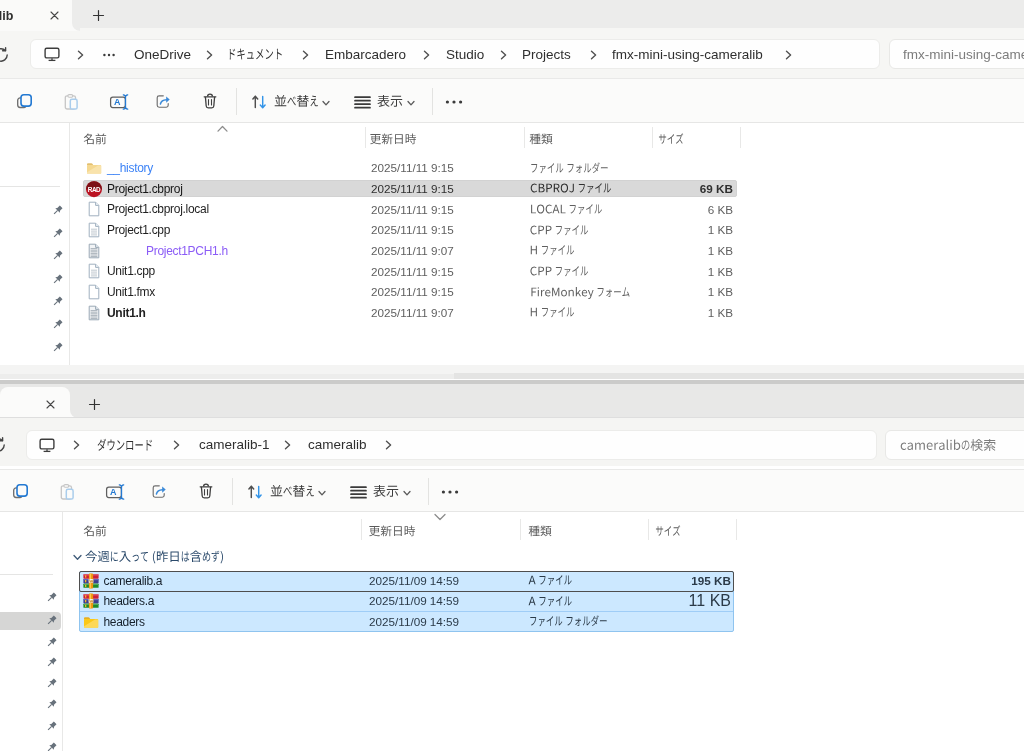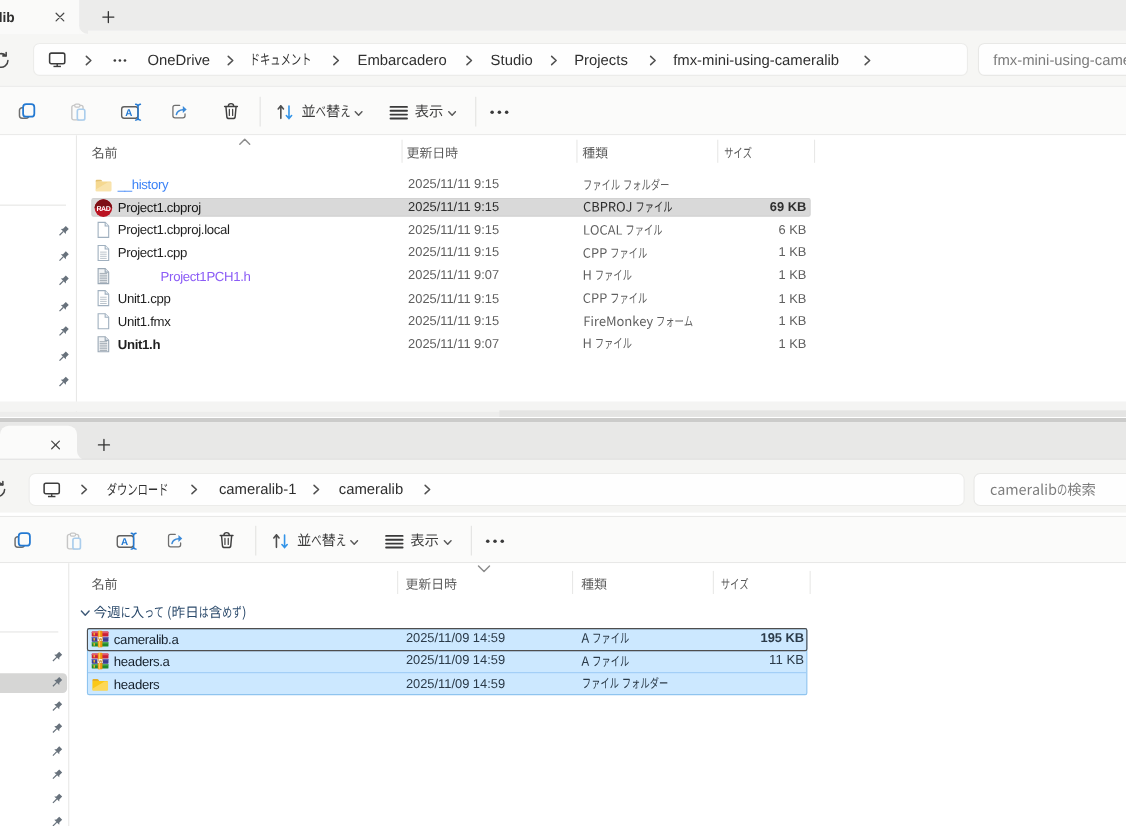--- a/index.html
+++ b/index.html
@@ -513,21 +513,21 @@
     <rect x="5.9" y="0.5" width="4.2" height="15" rx="0.8" fill="#ef930d"></rect>
     <rect x="6.7" y="0.5" width="1.4" height="15" fill="#fdc64d"></rect>
     <rect x="5.6" y="6.1" width="4.8" height="3.6" rx="0.5" fill="#f6f2ea"></rect>
     <path d="M6.4 6.4 l1.1 2.9 l0.8 -1.9 l0.8 1.9 l1.1 -2.9" fill="none" stroke="#c87a10" stroke-width="0.7"></path>
   </svg>
 <div class="t" style="left:103.5px;top:594.1px;font-size:12px;line-height:14px;color:#16202b;font-weight:400;letter-spacing:-0.3px;">headers.a</div>
 <div class="t" style="left:369px;top:594.2px;font-size:11.7px;line-height:13.7px;color:#2b3a48;font-weight:400;">2025/11/09 14:59</div>
 <svg class="a" style="left:528.0px;top:592.6px" width="47" height="16" viewBox="0 -12.6 47 16.4">
     <path d="M0.0 0.0 3.0 -8.8H4.3L7.2 0.0H6.1L4.5 -4.9Q4.3 -5.7 4.1 -6.4Q3.9 -7.1 3.7 -7.9H3.6Q3.4 -7.1 3.2 -6.4Q3.0 -5.7 2.7 -4.9L1.2 0.0ZM1.6 -2.7V-3.6H5.7V-2.7Z M17.4 -8.0Q17.4 -7.9 17.4 -7.7Q17.3 -7.6 17.3 -7.4Q17.2 -6.9 17.1 -6.3Q17.0 -5.8 16.8 -5.2Q16.7 -4.5 16.5 -4.0Q16.3 -3.4 16.0 -3.0Q15.6 -2.3 15.1 -1.7Q14.6 -1.0 14.0 -0.6Q13.4 -0.1 12.6 0.3L12.0 -0.6Q12.9 -0.9 13.5 -1.4Q14.1 -1.8 14.6 -2.3Q15.0 -2.9 15.4 -3.5Q15.7 -4.1 15.9 -4.8Q16.2 -5.5 16.3 -6.2Q16.5 -6.9 16.5 -7.4Q16.4 -7.4 16.1 -7.4Q15.7 -7.4 15.3 -7.4Q14.8 -7.4 14.3 -7.4Q13.8 -7.4 13.4 -7.4Q12.9 -7.4 12.6 -7.4Q12.2 -7.4 12.1 -7.4Q11.8 -7.4 11.6 -7.4Q11.4 -7.4 11.2 -7.4V-8.5Q11.4 -8.4 11.5 -8.4Q11.6 -8.4 11.8 -8.4Q12.0 -8.4 12.1 -8.4Q12.2 -8.4 12.5 -8.4Q12.7 -8.4 13.1 -8.4Q13.5 -8.4 13.9 -8.4Q14.3 -8.4 14.7 -8.4Q15.1 -8.4 15.5 -8.4Q15.9 -8.4 16.1 -8.4Q16.4 -8.4 16.4 -8.4Q16.5 -8.4 16.7 -8.4Q16.8 -8.4 16.9 -8.4Z M26.1 -6.1Q26.1 -6.0 26.0 -5.9Q26.0 -5.8 25.9 -5.7Q25.8 -5.5 25.7 -5.2Q25.5 -4.8 25.2 -4.4Q25.0 -4.0 24.7 -3.6Q24.5 -3.2 24.2 -2.9L23.6 -3.5Q23.9 -3.7 24.2 -4.1Q24.5 -4.5 24.7 -4.9Q25.0 -5.3 25.1 -5.6Q25.0 -5.6 24.7 -5.6Q24.3 -5.6 23.9 -5.6Q23.5 -5.6 23.0 -5.6Q22.5 -5.6 22.1 -5.6Q21.6 -5.6 21.3 -5.6Q21.1 -5.6 21.0 -5.6Q20.8 -5.6 20.6 -5.6Q20.4 -5.6 20.2 -5.6V-6.6Q20.3 -6.6 20.6 -6.5Q20.8 -6.5 21.0 -6.5Q21.1 -6.5 21.4 -6.5Q21.7 -6.5 22.1 -6.5Q22.6 -6.5 23.1 -6.5Q23.6 -6.5 24.0 -6.5Q24.5 -6.5 24.8 -6.5Q25.1 -6.5 25.2 -6.5Q25.3 -6.5 25.4 -6.5Q25.5 -6.5 25.6 -6.5Q25.7 -6.6 25.7 -6.6ZM23.2 -4.8Q23.2 -4.1 23.2 -3.4Q23.1 -2.7 23.0 -2.1Q22.9 -1.5 22.7 -1.0Q22.5 -0.4 22.1 0.1Q21.7 0.5 21.2 0.9L20.6 0.3Q20.7 0.2 20.9 0.1Q21.0 0.0 21.2 -0.1Q21.7 -0.7 22.0 -1.3Q22.3 -1.9 22.4 -2.6Q22.5 -3.3 22.5 -4.1Q22.5 -4.3 22.5 -4.5Q22.5 -4.7 22.4 -4.8Z M28.0 -4.3Q29.1 -4.8 30.1 -5.4Q31.1 -6.0 31.8 -6.6Q32.2 -7.0 32.7 -7.4Q33.1 -7.9 33.5 -8.4Q33.9 -8.9 34.1 -9.4L34.7 -8.6Q34.4 -8.1 33.9 -7.6Q33.5 -7.1 33.0 -6.6Q32.6 -6.1 32.1 -5.7Q31.6 -5.3 31.0 -4.9Q30.4 -4.5 29.7 -4.1Q29.0 -3.7 28.4 -3.4ZM31.6 -6.1 32.4 -6.4V-0.9Q32.4 -0.7 32.4 -0.4Q32.4 -0.2 32.4 0.0Q32.4 0.3 32.4 0.4H31.6Q31.6 0.3 31.6 0.0Q31.6 -0.2 31.6 -0.4Q31.6 -0.7 31.6 -0.9Z M40.4 -0.3Q40.5 -0.4 40.5 -0.6Q40.5 -0.7 40.5 -0.9Q40.5 -1.0 40.5 -1.5Q40.5 -1.9 40.5 -2.5Q40.5 -3.1 40.5 -3.7Q40.5 -4.4 40.5 -5.1Q40.5 -5.8 40.5 -6.5Q40.5 -7.1 40.5 -7.5Q40.5 -8.0 40.5 -8.1Q40.5 -8.5 40.5 -8.7Q40.4 -8.9 40.4 -9.0H41.2Q41.2 -8.9 41.2 -8.7Q41.2 -8.5 41.2 -8.1Q41.2 -7.9 41.2 -7.5Q41.2 -7.1 41.2 -6.5Q41.2 -5.9 41.2 -5.2Q41.2 -4.5 41.2 -3.8Q41.2 -3.2 41.2 -2.6Q41.2 -2.0 41.2 -1.6Q41.2 -1.3 41.2 -1.2Q41.6 -1.4 42.1 -1.9Q42.5 -2.3 43.0 -2.9Q43.4 -3.5 43.7 -4.1L44.1 -3.3Q43.8 -2.6 43.3 -2.0Q42.8 -1.4 42.2 -0.9Q41.7 -0.3 41.2 0.0Q41.1 0.1 41.0 0.2Q40.9 0.2 40.9 0.3ZM36.5 -0.3Q37.0 -0.9 37.4 -1.6Q37.8 -2.4 38.0 -3.3Q38.1 -3.7 38.1 -4.3Q38.2 -4.9 38.2 -5.6Q38.2 -6.3 38.2 -6.9Q38.2 -7.6 38.2 -8.1Q38.2 -8.4 38.2 -8.6Q38.2 -8.8 38.2 -9.0H39.0Q39.0 -8.9 39.0 -8.8Q38.9 -8.6 38.9 -8.4Q38.9 -8.3 38.9 -8.1Q38.9 -7.6 38.9 -6.9Q38.9 -6.2 38.9 -5.5Q38.9 -4.8 38.8 -4.1Q38.8 -3.4 38.7 -3.0Q38.5 -2.0 38.1 -1.2Q37.7 -0.3 37.1 0.3Z" fill="#2b3a48"></path>
   </svg>
-<div class="t" style="right:293px;top:594.2px;font-size:12px;line-height:13.7px;color:#2b3a48;font-weight:400;">11 KB</div>
+<div class="t" style="right:293px;top:594.2px;font-size:16px;line-height:13.7px;color:#2b3a48;font-weight:400;">11 KB</div>
 <svg class="a" style="left:83px;top:613.5px" width="16" height="16" viewBox="0 0 16 16">
     <path d="M1 5.5 V4.3 q0 -1 1 -1 h3.4 q0.7 0 1 0.5 l0.8 1.2 z" fill="#e5ae24"></path>
     <rect x="1" y="5.1" width="14.2" height="8.7" rx="0.9" fill="#fbc817"></rect>
     <path d="M1 12.2 L12 5.6 h3.2 v7.3 q0 0.9 -0.9 0.9 H1 z" fill="#fddd6e" opacity="0.75"></path>
   </svg>
 <div class="t" style="left:103.5px;top:614.5px;font-size:12px;line-height:14px;color:#16202b;font-weight:400;letter-spacing:-0.3px;">headers</div>
 <div class="t" style="left:369px;top:614.6px;font-size:11.7px;line-height:13.7px;color:#2b3a48;font-weight:400;">2025/11/09 14:59</div>
 <svg class="a" style="left:528.0px;top:613.0px" width="82" height="16" viewBox="0 -12.6 82 16.4">
     <path d="M7.4 -8.0Q7.4 -7.9 7.4 -7.7Q7.3 -7.6 7.3 -7.4Q7.2 -6.9 7.1 -6.3Q7.0 -5.8 6.9 -5.2Q6.7 -4.5 6.5 -4.0Q6.3 -3.4 6.0 -3.0Q5.6 -2.3 5.1 -1.7Q4.7 -1.0 4.0 -0.6Q3.4 -0.1 2.6 0.3L2.0 -0.6Q2.9 -0.9 3.5 -1.4Q4.1 -1.8 4.6 -2.3Q5.0 -2.9 5.4 -3.5Q5.7 -4.1 5.9 -4.8Q6.2 -5.5 6.3 -6.2Q6.5 -6.9 6.5 -7.4Q6.4 -7.4 6.1 -7.4Q5.7 -7.4 5.3 -7.4Q4.8 -7.4 4.3 -7.4Q3.8 -7.4 3.4 -7.4Q2.9 -7.4 2.6 -7.4Q2.2 -7.4 2.1 -7.4Q1.9 -7.4 1.6 -7.4Q1.4 -7.4 1.3 -7.4V-8.5Q1.4 -8.4 1.5 -8.4Q1.7 -8.4 1.8 -8.4Q2.0 -8.4 2.1 -8.4Q2.2 -8.4 2.5 -8.4Q2.8 -8.4 3.1 -8.4Q3.5 -8.4 3.9 -8.4Q4.3 -8.4 4.7 -8.4Q5.2 -8.4 5.5 -8.4Q5.9 -8.4 6.1 -8.4Q6.4 -8.4 6.5 -8.4Q6.6 -8.4 6.7 -8.4Q6.8 -8.4 6.9 -8.4Z M16.1 -6.1Q16.1 -6.0 16.0 -5.9Q16.0 -5.8 15.9 -5.7Q15.8 -5.5 15.7 -5.2Q15.5 -4.8 15.3 -4.4Q15.0 -4.0 14.8 -3.6Q14.5 -3.2 14.2 -2.9L13.6 -3.5Q13.9 -3.7 14.2 -4.1Q14.5 -4.5 14.8 -4.9Q15.0 -5.3 15.1 -5.6Q15.0 -5.6 14.7 -5.6Q14.3 -5.6 13.9 -5.6Q13.5 -5.6 13.0 -5.6Q12.5 -5.6 12.1 -5.6Q11.7 -5.6 11.4 -5.6Q11.1 -5.6 11.0 -5.6Q10.8 -5.6 10.6 -5.6Q10.4 -5.6 10.2 -5.6V-6.6Q10.4 -6.6 10.6 -6.5Q10.8 -6.5 11.0 -6.5Q11.1 -6.5 11.4 -6.5Q11.7 -6.5 12.1 -6.5Q12.6 -6.5 13.1 -6.5Q13.6 -6.5 14.0 -6.5Q14.5 -6.5 14.8 -6.5Q15.2 -6.5 15.3 -6.5Q15.3 -6.5 15.4 -6.5Q15.5 -6.5 15.6 -6.5Q15.7 -6.6 15.7 -6.6ZM13.2 -4.8Q13.2 -4.1 13.2 -3.4Q13.1 -2.7 13.0 -2.1Q12.9 -1.5 12.7 -1.0Q12.5 -0.4 12.1 0.1Q11.7 0.5 11.2 0.9L10.6 0.3Q10.7 0.2 10.9 0.1Q11.0 0.0 11.2 -0.1Q11.8 -0.7 12.0 -1.3Q12.3 -1.9 12.4 -2.6Q12.5 -3.3 12.5 -4.1Q12.5 -4.3 12.5 -4.5Q12.5 -4.7 12.5 -4.8Z M18.0 -4.3Q19.1 -4.8 20.1 -5.4Q21.1 -6.0 21.8 -6.6Q22.3 -7.0 22.7 -7.4Q23.1 -7.9 23.5 -8.4Q23.9 -8.9 24.2 -9.4L24.7 -8.6Q24.4 -8.1 23.9 -7.6Q23.5 -7.1 23.1 -6.6Q22.6 -6.1 22.1 -5.7Q21.6 -5.3 21.0 -4.9Q20.4 -4.5 19.7 -4.1Q19.1 -3.7 18.4 -3.4ZM21.7 -6.1 22.4 -6.4V-0.9Q22.4 -0.7 22.4 -0.4Q22.4 -0.2 22.4 0.0Q22.4 0.3 22.5 0.4H21.6Q21.6 0.3 21.6 0.0Q21.6 -0.2 21.7 -0.4Q21.7 -0.7 21.7 -0.9Z M30.4 -0.3Q30.5 -0.4 30.5 -0.6Q30.5 -0.7 30.5 -0.9Q30.5 -1.0 30.5 -1.5Q30.5 -1.9 30.5 -2.5Q30.5 -3.1 30.5 -3.7Q30.5 -4.4 30.5 -5.1Q30.5 -5.8 30.5 -6.5Q30.5 -7.1 30.5 -7.5Q30.5 -8.0 30.5 -8.1Q30.5 -8.5 30.5 -8.7Q30.5 -8.9 30.5 -9.0H31.3Q31.2 -8.9 31.2 -8.7Q31.2 -8.5 31.2 -8.1Q31.2 -7.9 31.2 -7.5Q31.2 -7.1 31.2 -6.5Q31.2 -5.9 31.2 -5.2Q31.2 -4.5 31.2 -3.8Q31.2 -3.2 31.2 -2.6Q31.2 -2.0 31.2 -1.6Q31.2 -1.3 31.2 -1.2Q31.6 -1.4 32.1 -1.9Q32.5 -2.3 33.0 -2.9Q33.4 -3.5 33.7 -4.1L34.1 -3.3Q33.8 -2.6 33.3 -2.0Q32.8 -1.4 32.2 -0.9Q31.7 -0.3 31.2 0.0Q31.1 0.1 31.0 0.2Q31.0 0.2 30.9 0.3ZM26.5 -0.3Q27.0 -0.9 27.4 -1.6Q27.8 -2.4 28.0 -3.3Q28.1 -3.7 28.1 -4.3Q28.2 -4.9 28.2 -5.6Q28.2 -6.3 28.2 -6.9Q28.2 -7.6 28.2 -8.1Q28.2 -8.4 28.2 -8.6Q28.2 -8.8 28.2 -9.0H29.0Q29.0 -8.9 29.0 -8.8Q29.0 -8.6 29.0 -8.4Q28.9 -8.3 28.9 -8.1Q28.9 -7.6 28.9 -6.9Q28.9 -6.2 28.9 -5.5Q28.9 -4.8 28.8 -4.1Q28.8 -3.4 28.7 -3.0Q28.5 -2.0 28.1 -1.2Q27.7 -0.3 27.1 0.3Z M44.7 -8.0Q44.6 -7.9 44.6 -7.7Q44.6 -7.6 44.6 -7.4Q44.5 -6.9 44.4 -6.3Q44.3 -5.8 44.1 -5.2Q43.9 -4.5 43.7 -4.0Q43.5 -3.4 43.3 -3.0Q42.9 -2.3 42.4 -1.7Q41.9 -1.0 41.3 -0.6Q40.7 -0.1 39.9 0.3L39.3 -0.6Q40.1 -0.9 40.7 -1.4Q41.4 -1.8 41.8 -2.3Q42.3 -2.9 42.7 -3.5Q43.0 -4.1 43.2 -4.8Q43.4 -5.5 43.6 -6.2Q43.7 -6.9 43.8 -7.4Q43.7 -7.4 43.3 -7.4Q43.0 -7.4 42.5 -7.4Q42.1 -7.4 41.6 -7.4Q41.1 -7.4 40.6 -7.4Q40.2 -7.4 39.8 -7.4Q39.5 -7.4 39.4 -7.4Q39.1 -7.4 38.9 -7.4Q38.7 -7.4 38.5 -7.4V-8.5Q38.6 -8.4 38.8 -8.4Q38.9 -8.4 39.1 -8.4Q39.2 -8.4 39.4 -8.4Q39.5 -8.4 39.7 -8.4Q40.0 -8.4 40.4 -8.4Q40.7 -8.4 41.2 -8.4Q41.6 -8.4 42.0 -8.4Q42.4 -8.4 42.8 -8.4Q43.1 -8.4 43.4 -8.4Q43.6 -8.4 43.7 -8.4Q43.8 -8.4 43.9 -8.4Q44.0 -8.4 44.2 -8.4Z M51.5 -7.3Q51.5 -7.2 51.5 -6.9Q51.5 -6.7 51.5 -6.5Q51.5 -6.3 51.5 -5.8Q51.5 -5.4 51.5 -4.8Q51.5 -4.2 51.5 -3.6Q51.5 -2.9 51.5 -2.3Q51.5 -1.7 51.5 -1.1Q51.6 -0.5 51.6 -0.1Q51.6 0.3 51.4 0.5Q51.2 0.7 50.9 0.7Q50.7 0.7 50.5 0.7Q50.3 0.7 50.1 0.7Q49.8 0.7 49.7 0.7L49.6 -0.2Q49.9 -0.2 50.2 -0.1Q50.5 -0.1 50.7 -0.1Q50.8 -0.1 50.9 -0.2Q50.9 -0.3 50.9 -0.4Q50.9 -0.8 50.9 -1.3Q50.9 -1.8 50.9 -2.4Q50.9 -3.0 50.9 -3.6Q50.9 -4.2 50.9 -4.8Q50.9 -5.4 50.9 -5.8Q50.9 -6.3 50.8 -6.5Q50.8 -6.7 50.8 -6.9Q50.8 -7.1 50.8 -7.3ZM47.6 -5.6Q47.8 -5.6 47.9 -5.6Q48.1 -5.6 48.3 -5.6Q48.3 -5.6 48.6 -5.6Q48.9 -5.6 49.2 -5.6Q49.6 -5.6 50.1 -5.6Q50.5 -5.6 50.9 -5.6Q51.4 -5.6 51.8 -5.6Q52.1 -5.6 52.4 -5.6Q52.7 -5.6 52.7 -5.6Q52.9 -5.6 53.0 -5.6Q53.2 -5.6 53.3 -5.6V-4.7Q53.2 -4.7 53.0 -4.7Q52.9 -4.7 52.8 -4.7Q52.7 -4.7 52.4 -4.7Q52.2 -4.7 51.8 -4.7Q51.4 -4.7 51.0 -4.7Q50.5 -4.7 50.1 -4.7Q49.6 -4.7 49.2 -4.7Q48.9 -4.7 48.6 -4.7Q48.3 -4.7 48.3 -4.7Q48.1 -4.7 47.9 -4.7Q47.8 -4.7 47.6 -4.6ZM47.4 -1.0Q47.9 -1.4 48.4 -1.8Q48.9 -2.3 49.4 -2.9Q49.8 -3.4 50.2 -3.9Q50.5 -4.5 50.7 -5.0L51.1 -5.0L51.1 -4.2Q50.9 -3.8 50.6 -3.3Q50.2 -2.7 49.8 -2.2Q49.4 -1.6 48.9 -1.1Q48.4 -0.6 47.9 -0.3Z M59.1 -0.3Q59.1 -0.4 59.1 -0.6Q59.1 -0.7 59.1 -0.9Q59.1 -1.0 59.1 -1.5Q59.1 -1.9 59.1 -2.5Q59.1 -3.1 59.1 -3.7Q59.1 -4.4 59.1 -5.1Q59.1 -5.8 59.1 -6.5Q59.1 -7.1 59.1 -7.5Q59.1 -8.0 59.1 -8.1Q59.1 -8.5 59.1 -8.7Q59.1 -8.9 59.1 -9.0H59.9Q59.9 -8.9 59.8 -8.7Q59.8 -8.5 59.8 -8.1Q59.8 -7.9 59.8 -7.5Q59.8 -7.1 59.8 -6.5Q59.8 -5.9 59.8 -5.2Q59.8 -4.5 59.8 -3.8Q59.8 -3.2 59.8 -2.6Q59.8 -2.0 59.8 -1.6Q59.8 -1.3 59.8 -1.2Q60.2 -1.4 60.7 -1.9Q61.1 -2.3 61.6 -2.9Q62.0 -3.5 62.3 -4.1L62.8 -3.3Q62.4 -2.6 61.9 -2.0Q61.4 -1.4 60.9 -0.9Q60.3 -0.3 59.8 0.0Q59.7 0.1 59.6 0.2Q59.6 0.2 59.5 0.3ZM55.1 -0.3Q55.6 -0.9 56.0 -1.6Q56.4 -2.4 56.6 -3.3Q56.7 -3.7 56.7 -4.3Q56.8 -4.9 56.8 -5.6Q56.8 -6.3 56.9 -6.9Q56.9 -7.6 56.9 -8.1Q56.9 -8.4 56.8 -8.6Q56.8 -8.8 56.8 -9.0H57.6Q57.6 -8.9 57.6 -8.8Q57.6 -8.6 57.6 -8.4Q57.6 -8.3 57.6 -8.1Q57.6 -7.6 57.5 -6.9Q57.5 -6.2 57.5 -5.5Q57.5 -4.8 57.4 -4.1Q57.4 -3.4 57.3 -3.0Q57.1 -2.0 56.7 -1.2Q56.3 -0.3 55.7 0.3Z M69.8 -9.7Q69.9 -9.5 70.0 -9.2Q70.1 -8.9 70.3 -8.6Q70.4 -8.3 70.5 -8.0L70.0 -7.7Q69.9 -8.1 69.7 -8.6Q69.5 -9.1 69.3 -9.4ZM70.7 -10.2Q70.8 -9.9 71.0 -9.6Q71.1 -9.3 71.2 -9.0Q71.4 -8.7 71.4 -8.5L71.0 -8.2Q70.8 -8.6 70.6 -9.1Q70.5 -9.5 70.3 -9.9ZM66.5 -5.2Q66.9 -4.9 67.4 -4.5Q67.8 -4.1 68.3 -3.6Q68.7 -3.2 69.1 -2.8Q69.5 -2.3 69.9 -2.0L69.4 -1.1Q69.1 -1.5 68.7 -2.0Q68.2 -2.4 67.8 -2.9Q67.3 -3.3 66.9 -3.8Q66.4 -4.2 66.0 -4.6ZM70.4 -7.4Q70.4 -7.3 70.3 -7.1Q70.3 -6.9 70.2 -6.8Q70.1 -6.2 69.9 -5.4Q69.7 -4.7 69.4 -4.0Q69.1 -3.3 68.7 -2.6Q68.1 -1.6 67.2 -0.7Q66.3 0.2 65.1 0.8L64.5 0.1Q65.3 -0.3 66.0 -0.8Q66.6 -1.3 67.2 -1.9Q67.7 -2.5 68.1 -3.2Q68.4 -3.7 68.7 -4.4Q69.0 -5.0 69.2 -5.7Q69.4 -6.4 69.5 -6.9H66.3L66.6 -7.8H69.3Q69.5 -7.8 69.6 -7.8Q69.8 -7.8 69.9 -7.9ZM67.5 -9.1Q67.4 -8.9 67.3 -8.6Q67.2 -8.4 67.1 -8.2Q66.9 -7.5 66.5 -6.8Q66.1 -6.0 65.5 -5.2Q65.0 -4.4 64.3 -3.7L63.7 -4.4Q64.4 -5.0 65.0 -5.8Q65.5 -6.5 65.9 -7.3Q66.3 -8.0 66.5 -8.5Q66.5 -8.7 66.6 -9.0Q66.7 -9.3 66.7 -9.5Z M72.7 -5.2Q72.8 -5.2 73.0 -5.2Q73.2 -5.2 73.4 -5.1Q73.7 -5.1 73.9 -5.1Q74.0 -5.1 74.3 -5.1Q74.6 -5.1 75.0 -5.1Q75.4 -5.1 75.8 -5.1Q76.3 -5.1 76.7 -5.1Q77.1 -5.1 77.5 -5.1Q77.9 -5.1 78.2 -5.1Q78.5 -5.1 78.6 -5.1Q79.0 -5.1 79.2 -5.2Q79.4 -5.2 79.6 -5.2V-4.0Q79.4 -4.0 79.2 -4.1Q78.9 -4.1 78.6 -4.1Q78.5 -4.1 78.2 -4.1Q77.9 -4.1 77.5 -4.1Q77.1 -4.1 76.7 -4.1Q76.3 -4.1 75.8 -4.1Q75.4 -4.1 75.0 -4.1Q74.6 -4.1 74.3 -4.1Q74.0 -4.1 73.9 -4.1Q73.5 -4.1 73.2 -4.1Q72.9 -4.0 72.7 -4.0Z" fill="#2b3a48"></path>
   </svg>

